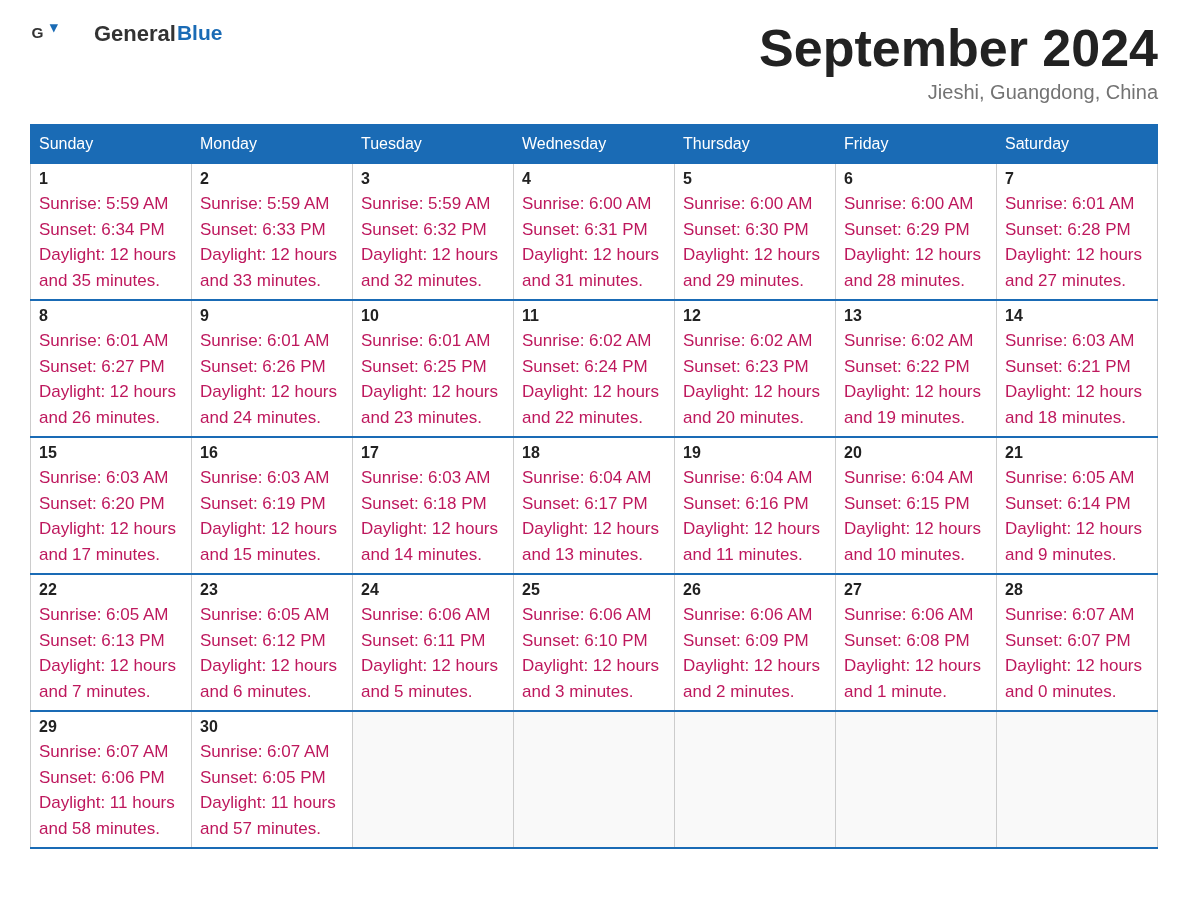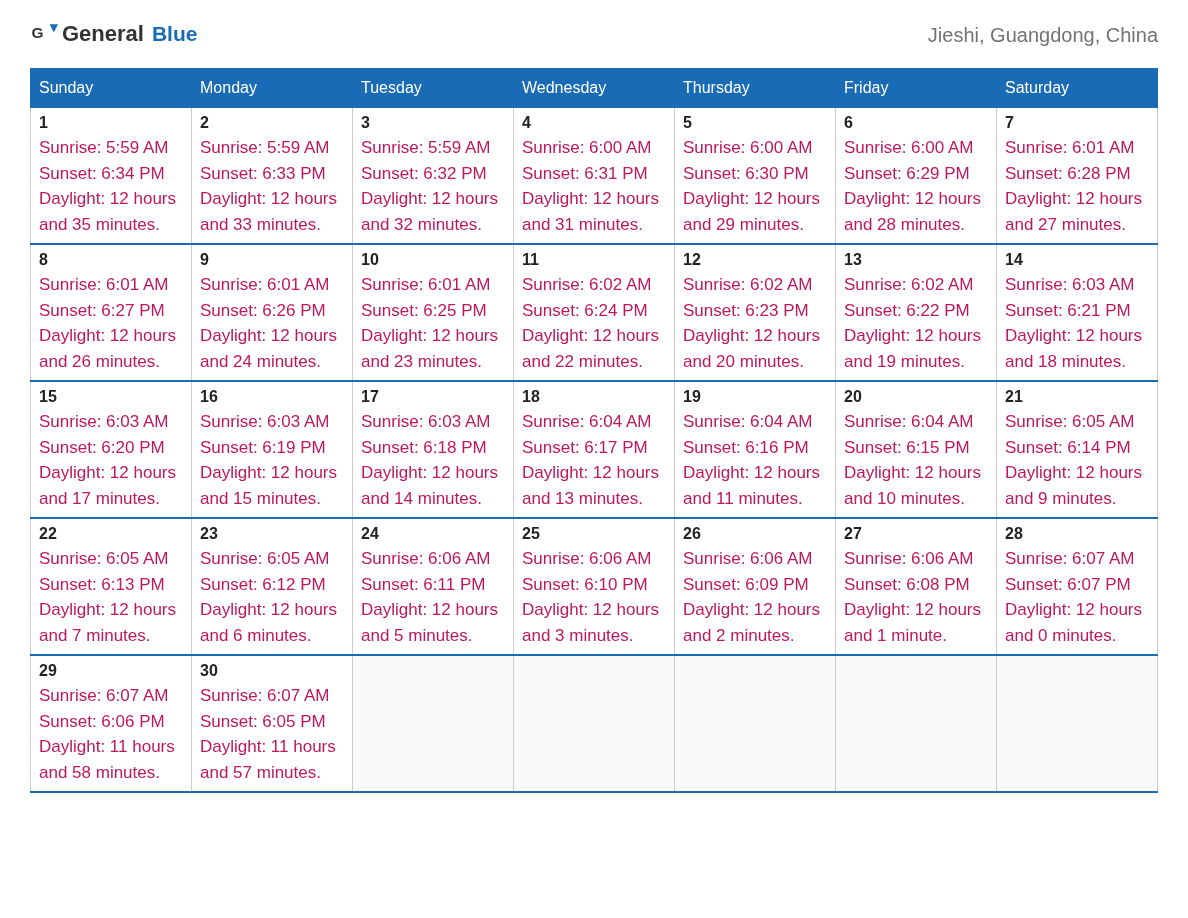--- a/index.html
+++ b/index.html
@@ -86,27 +86,28 @@
 </head>
 <body>
 
 <div class="header-row">
   <div class="logo-container">
     <svg class="logo-icon" viewBox="0 0 40 40" xmlns="http://www.w3.org/2000/svg">
       <text x="2" y="26" font-size="22" font-weight="bold" fill="#333" font-family="Arial">G</text>
       <polygon points="28,6 40,6 34,18" fill="#1a6bb5"></polygon>
     </svg>
     <div>
-      <div style="display:flex; gap:8px; align-items:center;">
+      <div style="display:flex; gap:1px; align-items:flex-start;margin-left:32px;">
         <span style="font-size:22px; font-weight:bold; color:#333;">General</span>
         <span style="font-size:21px; font-weight:bold; color:#1a6bb5;">Blue</span>
       </div>
     </div>
   </div>
   <div class="title-section">
+    <div class="calendar-title">September 2024</div>
     <div class="calendar-subtitle">Jieshi, Guangdong, China</div>
   </div>
 </div>
 
 <table class="calendar-table">
   <thead>
     <tr>
 
     <th>Sunday</th>
         <th>Monday</th>

